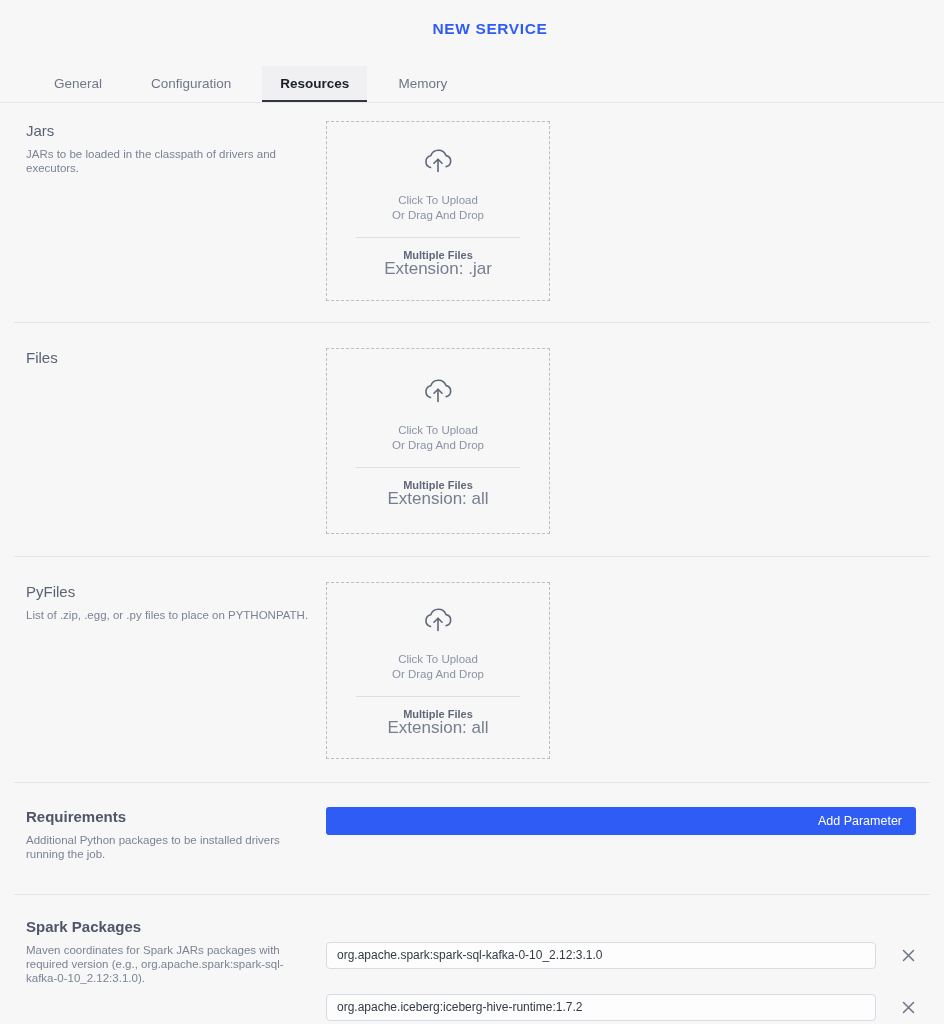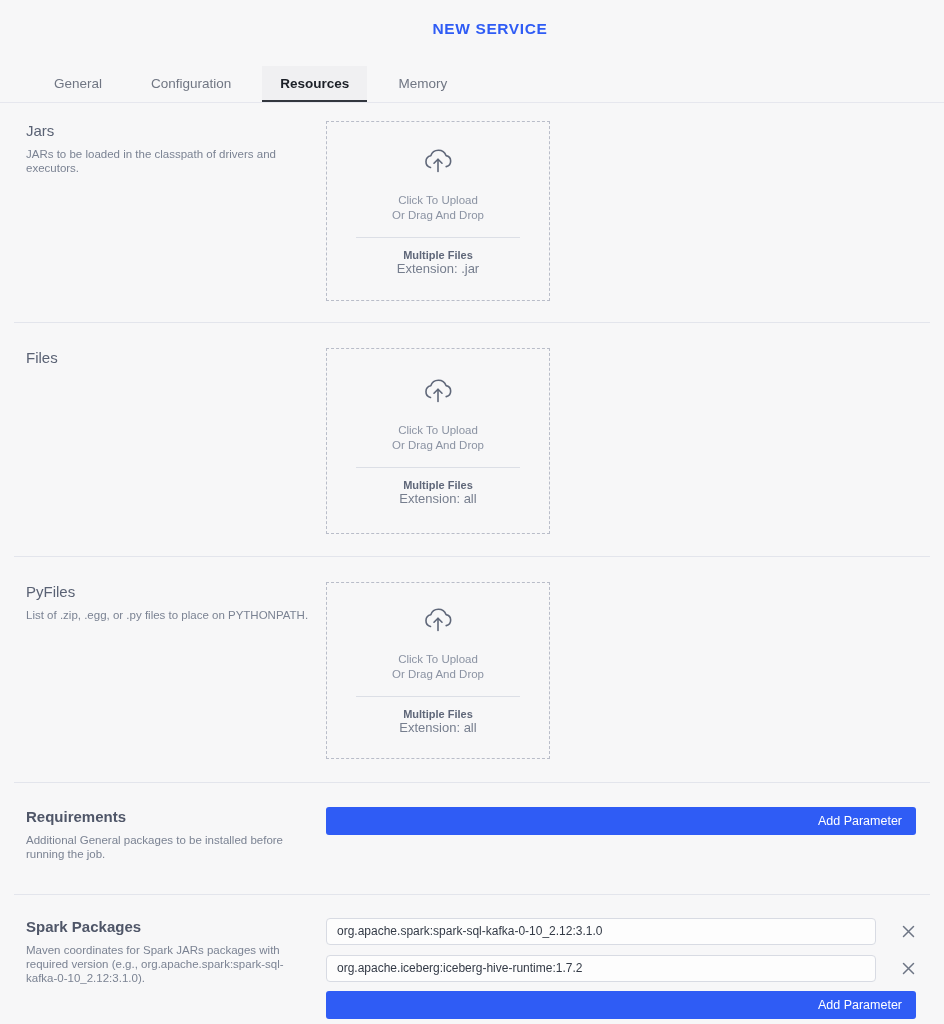--- a/index.html
+++ b/index.html
@@ -104,21 +104,21 @@
     margin: 14px 0 10px 0;
   }
   .dz-sub-bold {
     font-size: 11px;
     font-weight: bold;
     color: #5f6779;
     text-align: center;
     line-height: 14px;
   }
   .dz-sub {
-    font-size: 13px;
+    font-size: 17px;
     color: #767e8e;
     text-align: left;
     line-height: 14px;
   }
 
   
   .divider {
     height: 1px;
     background: #e3e5ec;
     margin: 0 14px;
@@ -137,20 +137,21 @@
     font-family: "Liberation Sans", sans-serif;
     text-align: right;
     padding: 0 14px;
     cursor: pointer;
     line-height: 28px;
   }
   .param-row {
     display: flex;
     align-items: center;
     margin-bottom: 9px;
+    margin-top: 24px;
   }
   .param-input {
     width: 550px;
     height: 27px;
     border: 1px solid #d8dbe3;
     border-radius: 4px;
     background: #fdfdfd;
     font-size: 12px;
     font-family: "Liberation Sans", sans-serif;
     color: #333a46;
@@ -252,21 +253,21 @@
         <div class="dz-sub">Extension: all</div>
       </div>
     </div>
   </div>
 
   <div class="divider" style="margin-top:23px;"></div>
 
   <div class="section" style="padding-top:24px;">
     <div class="sec-label">
       <div class="sec-title strong">Requirements</div>
-      <div class="sec-desc">Additional General packages to be installed before running the job.</div>
+      <div class="sec-desc">Additional Python packages to be installed drivers running the job.</div>
     </div>
     <div class="sec-field">
       <button class="btn-add">Add Parameter</button>
     </div>
   </div>
 
   <div class="divider" style="margin-top:33px;"></div>
 
   <div class="section" style="padding-top:22px;">
     <div class="sec-label">

